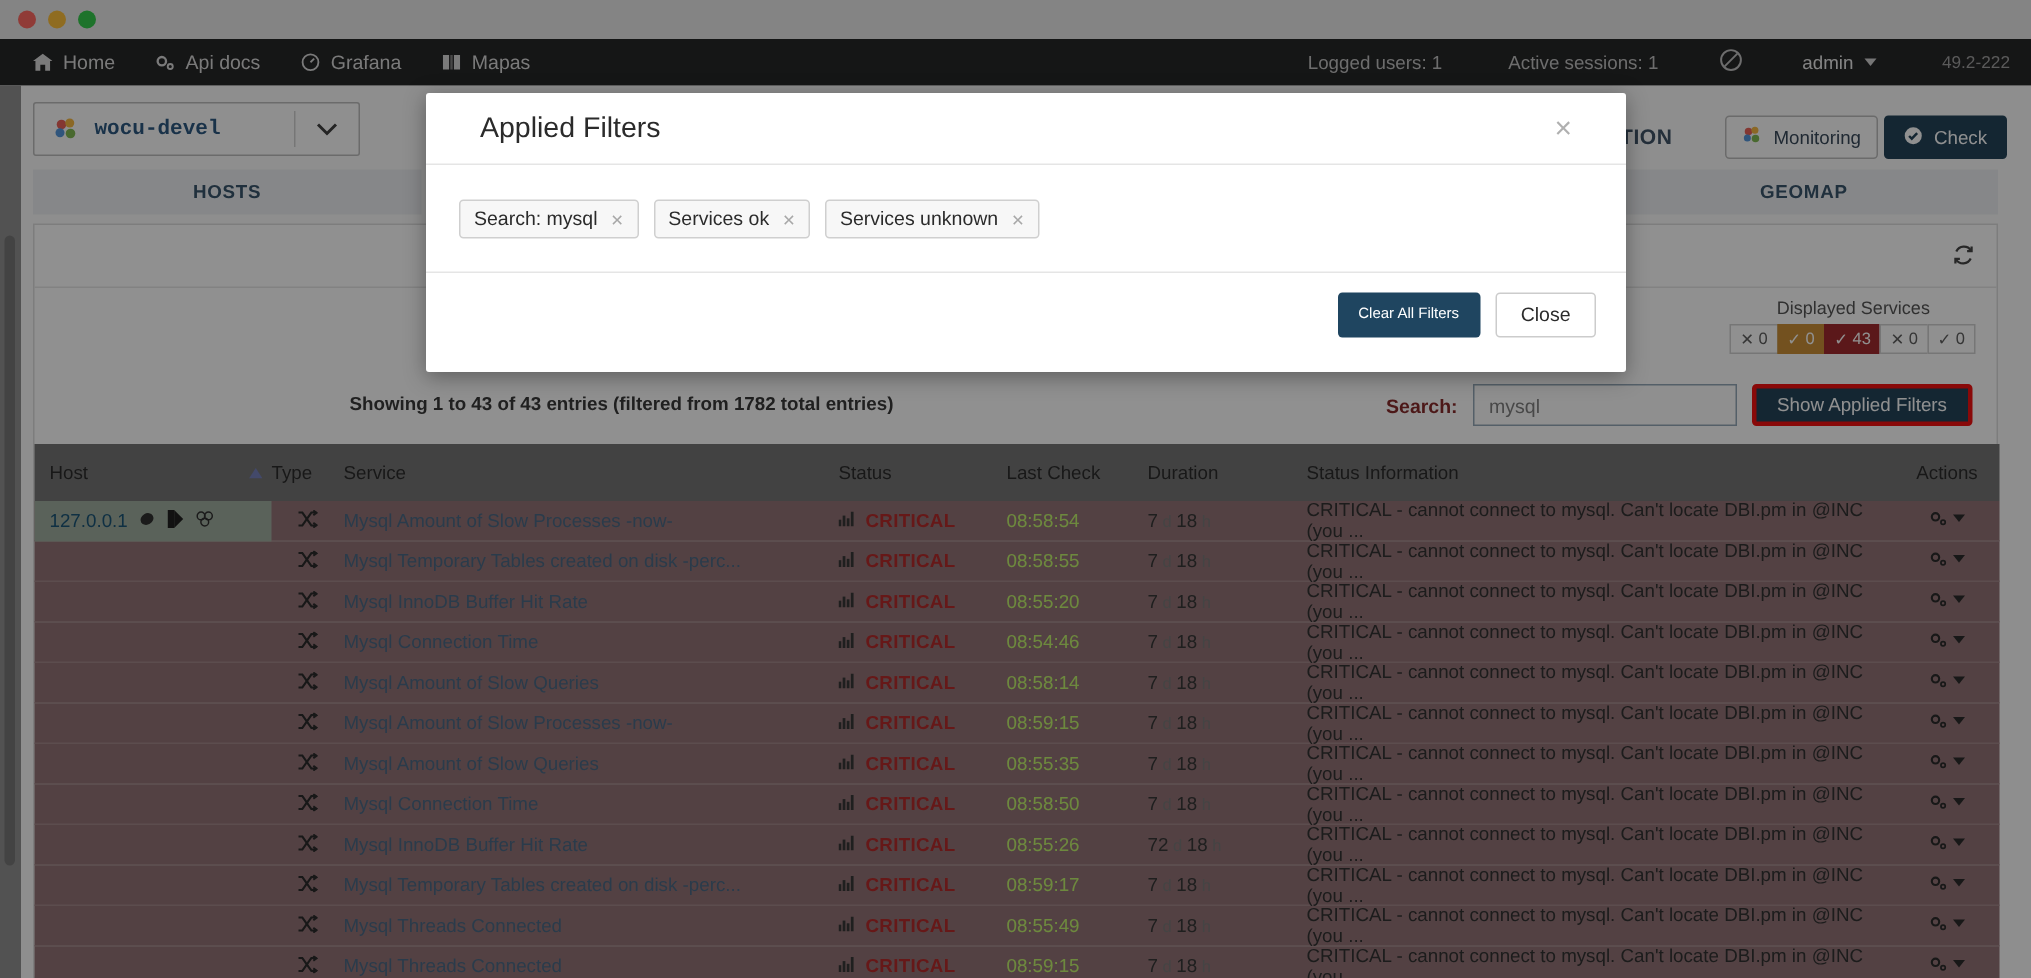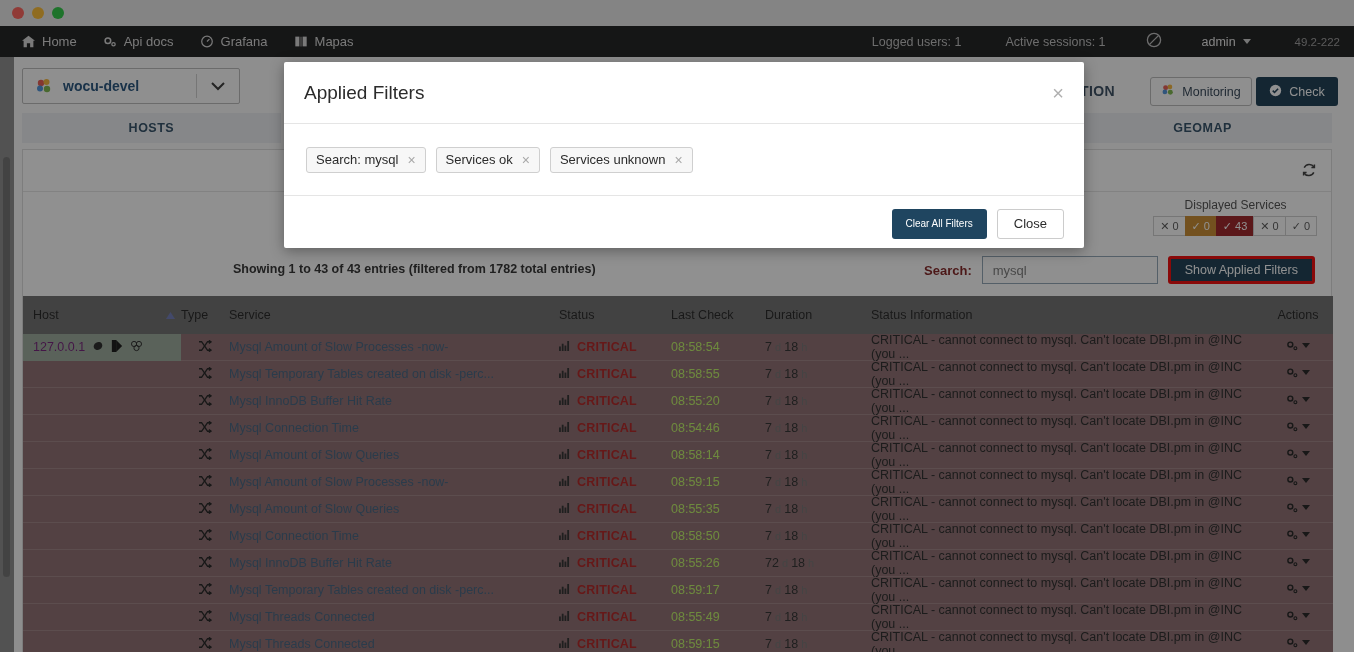--- a/index.html
+++ b/index.html
@@ -39,21 +39,21 @@
 
   
   .page { position: absolute; top: 57px; left: 0; width: 1354px; height: 595px; background: #fbfbfb; }
 
   .topbar-row {
     position: absolute; top: 8px; left: 0; width: 1354px; height: 42px;
     display: flex; align-items: center; padding: 0 22px;
   }
   .realm-select {
     width: 218px; height: 36px; border: 1px solid #b9b9b9; background: #fdfdfd;
-    display: flex; align-items: center; border-radius: 2px;
+    display: flex; align-items: center; border-radius: 2px; font-family: Liberation Mono, monospace;
   }
   .realm-logo { width: 18px; height: 18px; margin: 0 10px 0 12px; flex: none; }
   .realm-name { font-size: 14px; color: #1f4e79; font-weight: 600; flex: 1; }
   .realm-divider { width: 1px; height: 24px; background: #cfcfcf; }
   .realm-caret { width: 42px; display: flex; justify-content: center; align-items: center; }
 
   .config-label {
     position: absolute; left: 1060px; top: 18px;
     font-size: 14px; font-weight: 700; color: #34495e; letter-spacing: .4px;
   }
@@ -134,42 +134,42 @@
   .c-stat  { width: 112px; flex: none; display: flex; align-items: center; gap: 7px; }
   .c-last  { width: 94px; flex: none; }
   .c-dur   { width: 106px; flex: none; }
   .c-info  { flex: 1; }
   .c-act   { width: 70px; flex: none; text-align: center; }
 
   .host-cell {
     background: #9aa899; height: 27px; margin-left: -10px; padding-left: 10px;
     display: flex; align-items: center; gap: 7px; width: 158px;
   }
-  .host-ip { font-size: 12.5px; color: #701a75; }
+  .host-ip { font-size: 12.5px; color: #0c4a6e; }
   .serv-link { color: #3f5f7d; cursor: pointer; }
   .stat-crit { color: #b01d1d; font-weight: 700; font-size: 12.5px; letter-spacing: .2px; }
   .info-text { color: #242424; font-size: 12.5px; }
   .dur-num { color: #2a2a2a; }
   .dur-unit { color: #707070; font-size: 11px; }
   .time-text { color: #bef264; }
   .gear-wrap { display: inline-flex; align-items: center; gap: 3px; cursor: pointer; }
 
   
   .left-strip { position: absolute; left: 0; top: 57px; width: 14px; height: 595px; background: #8a8a8a; }
   .left-thumb { position: absolute; left: 3px; top: 100px; width: 7px; height: 420px; background: #6f6f6f; border-radius: 4px; }
 
   
   .dim { position: absolute; top: 0; left: 0; width: 1354px; height: 652px; background: rgba(20,20,20,0.47); }
 
   
   .modal {
     position: absolute; left: 284px; top: 62px; width: 800px; height: 186px;
     background: #ffffff; box-shadow: 0 3px 14px rgba(0,0,0,.35); border-radius: 2px;
   }
-  .modal-head { height: 62px; border-bottom: 1px solid #e5e5e5; display: flex; align-items: center; padding: 0 20px; }
+  .modal-head { height: 48px; border-bottom: 1px solid #e5e5e5; display: flex; align-items: center; padding: 0 36px; }
   .modal-title { font-size: 19px; color: #2b2b2b; font-weight: 400; }
   .modal-close { margin-left: auto; font-size: 20px; color: #b0b0b0; cursor: pointer; line-height: 1; }
   .modal-body { height: 72px; display: flex; align-items: center; padding: 0 22px; gap: 10px; border-bottom: 1px solid #e5e5e5; }
   .chip {
     height: 26px; border: 1px solid #cfcfcf; background: #f7f7f7; border-radius: 3px;
     display: flex; align-items: center; padding: 0 9px; gap: 9px; font-size: 13px; color: #2b2b2b;
   }
   .chip-x { color: #a8a8a8; font-size: 14px; cursor: pointer; line-height: 1; }
   .modal-foot { height: 55px; display: flex; align-items: center; justify-content: flex-end; padding: 0 20px; gap: 10px; }
   .btn-clear {

